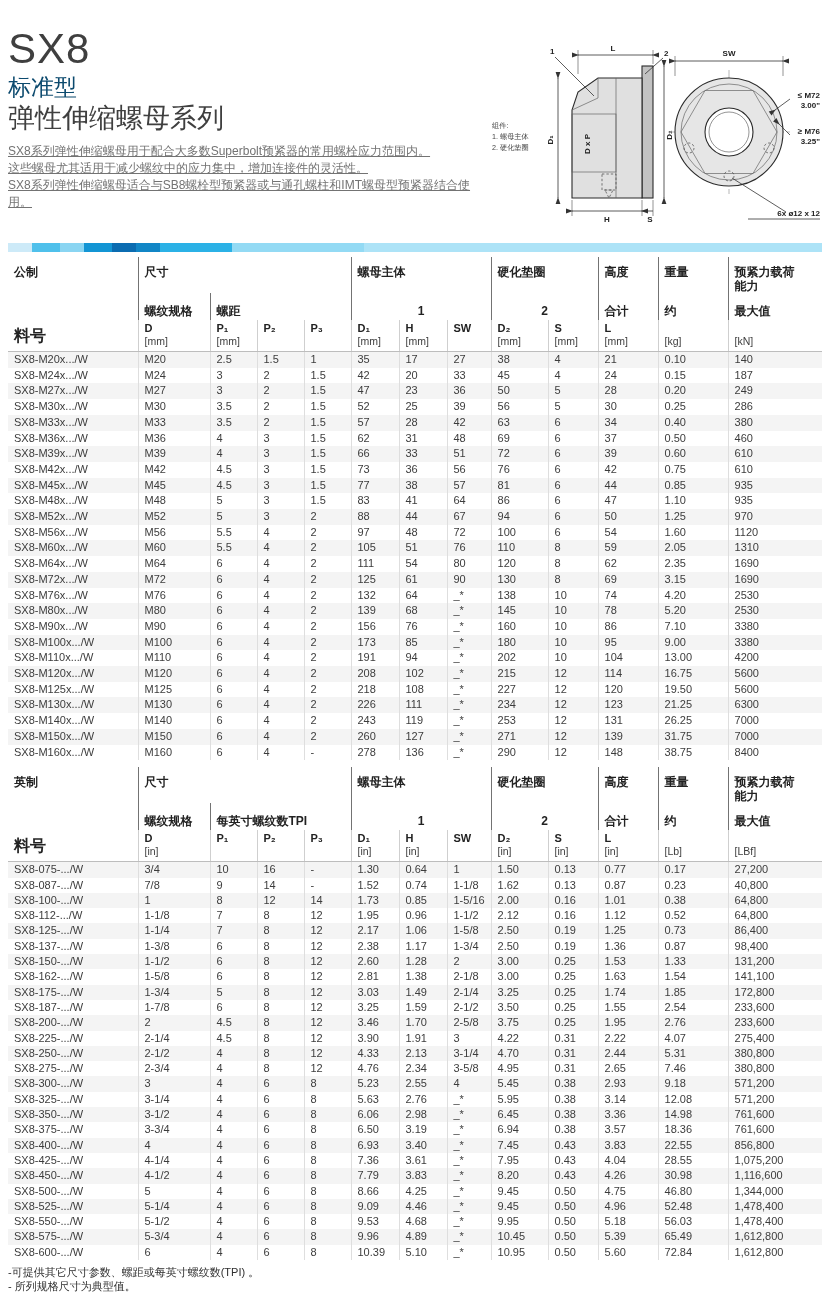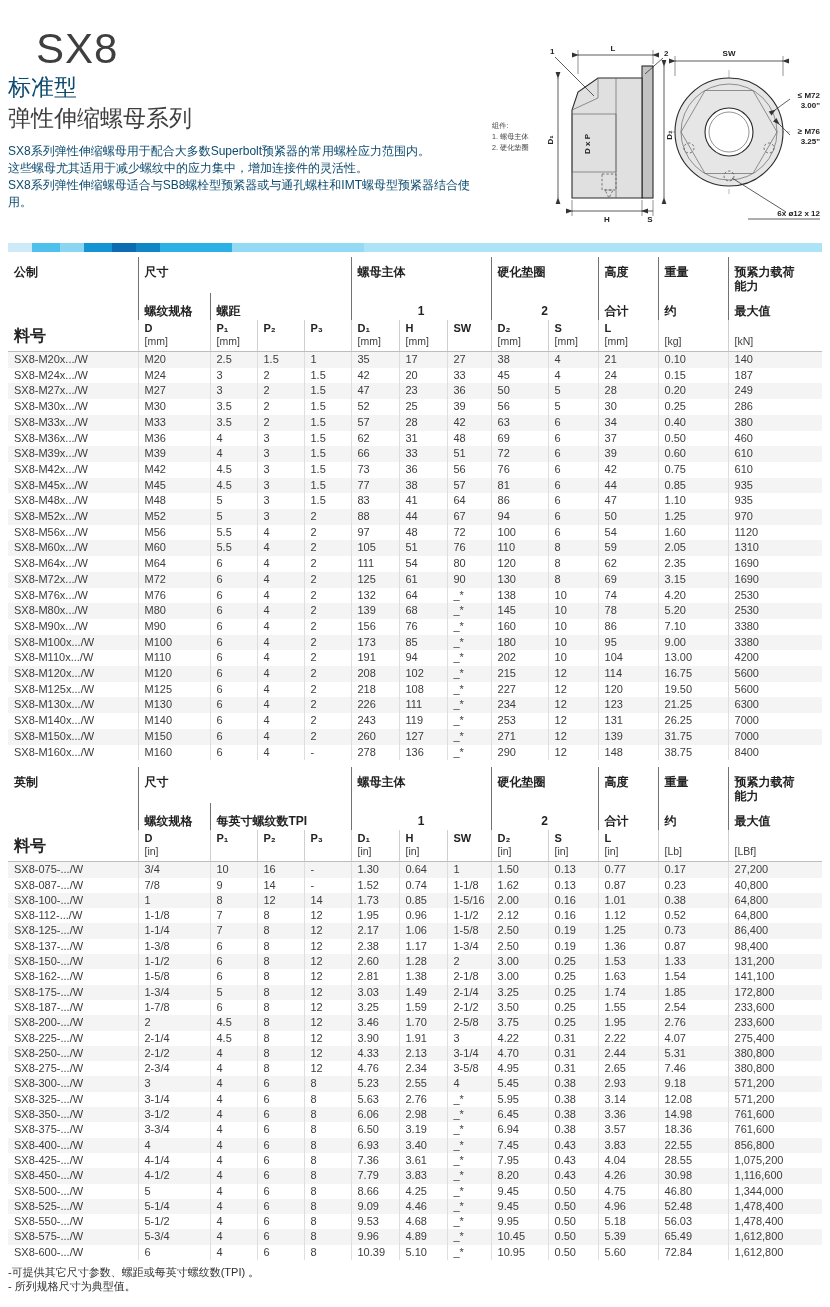--- a/index.html
+++ b/index.html
@@ -3,24 +3,24 @@
 <meta charset="utf-8">
 <style>
   html,body{margin:0;padding:0;background:#fff;}
   .page{
     position:relative;width:830px;height:1307px;background:#fff;overflow:hidden;
     font-family:"Liberation Sans","DejaVu Sans",sans-serif;color:#3c3c3c;
   }
   
   .header{display:flex;padding:26px 8px 0 8px;}
   .head-left{flex:1;}
-  .product-title{font-size:42px;line-height:46px;font-weight:400;color:#3f3f3f;letter-spacing:1px;margin-left:28px;}
+  .product-title{font-size:42px;line-height:46px;font-weight:400;color:#3f3f3f;letter-spacing:1px;}
   .sub1{font-size:23px;line-height:30px;color:#0c4a6e;}
-  .sub2{font-size:23px;line-height:32px;color:#3f3f3f;}
-  .desc{margin-top:9px;font-size:12px;line-height:17px;color:#0c4a6e;}
+  .sub2{font-size:27px;line-height:32px;color:#3f3f3f;}
+  .desc{margin-top:9px;font-size:12px;line-height:17px;color:#737373;text-decoration:underline;}
   .head-right{width:332px;margin-top:10px;}
   
   .blue-bar{height:9px;margin:13px 8px 0 8px;
     background:linear-gradient(90deg,
       #cdeaf8 0 24px,#4fc0eb 24px 52px,#8ad5f2 52px 76px,#1395d4 76px 104px,
       #0b6cb1 104px 128px,#1186c6 128px 152px,#2bb1e6 152px 224px,
       #93daf4 224px 356px,#ade3f7 356px 100%);
   }
   
   .tbl-wrap{margin:5px 8px 0 8px;}

